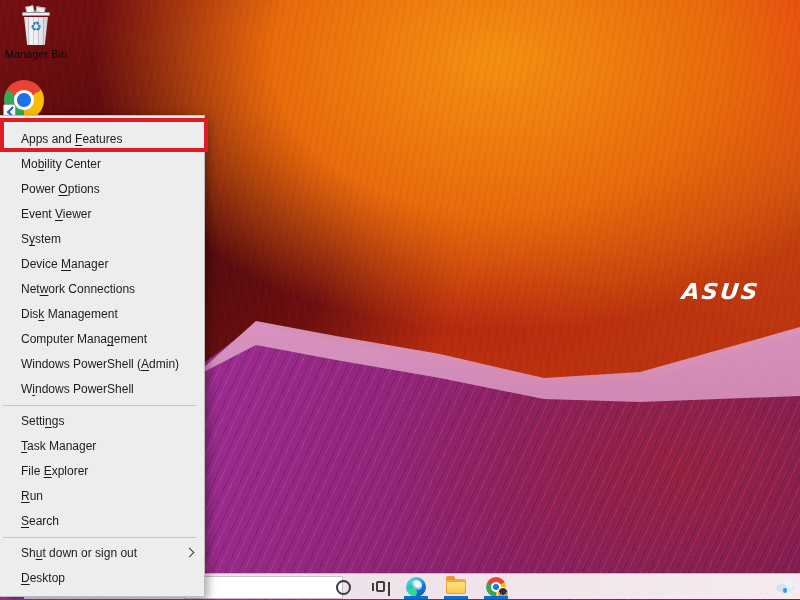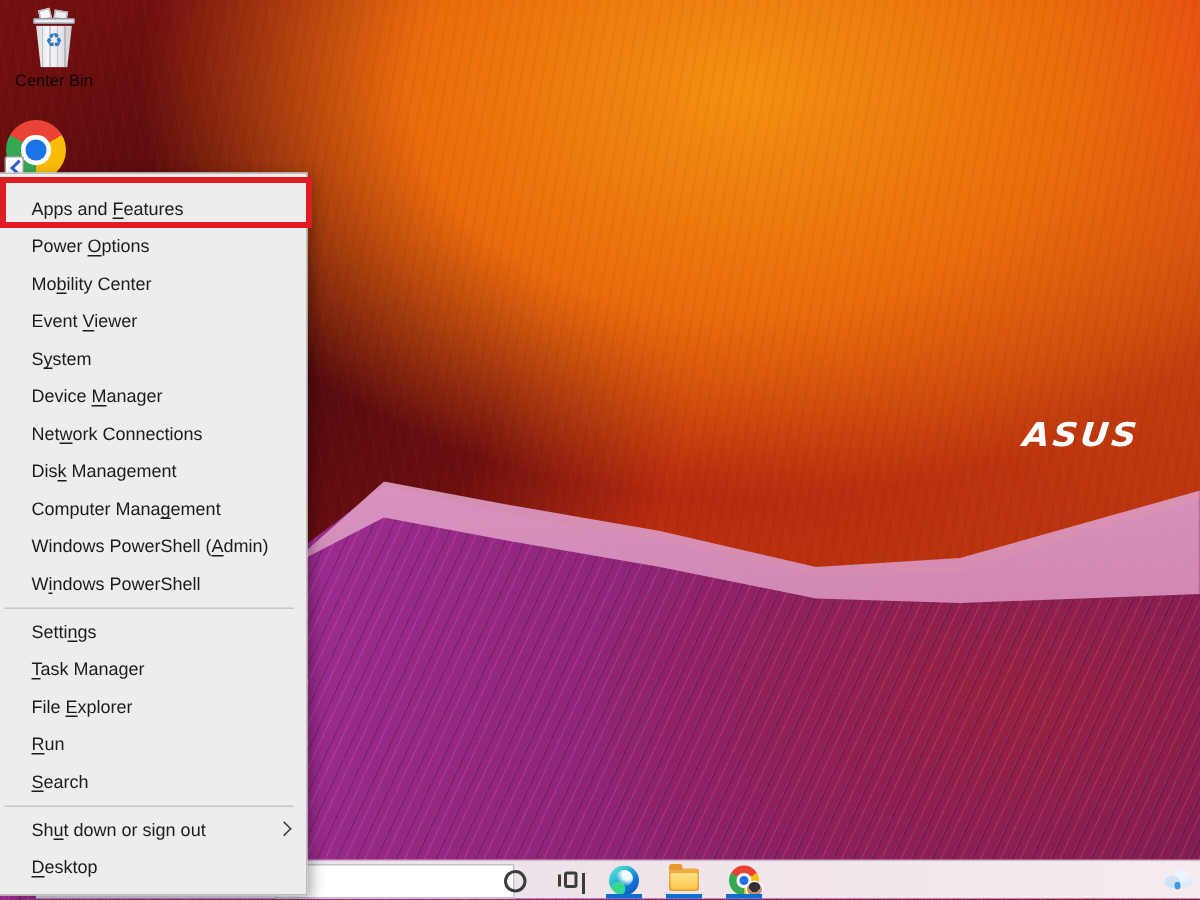--- a/index.html
+++ b/index.html
@@ -117,32 +117,32 @@
   <div id="asus-logo">ASUS</div>
 
   <div id="recycle-bin" class="desk-icon">
     <div class="bin-art">
       <div class="bin-paper"></div>
       <div class="bin-paper2"></div>
       <div class="bin-lid"></div>
       <div class="bin-body"></div>
       <div class="bin-symbol">♻</div>
     </div>
-    <div class="desk-label">Center Bin</div>
+    <div class="desk-label">Manager Bin</div>
   </div>
 
   <div id="chrome-desktop" class="desk-icon">
     <div class="chrome chrome-lg"></div>
     <div class="shortcut-badge"></div>
   </div>
 
   <div id="winx-menu">
       <div class="mi"><span>Apps and <u>F</u>eatures</span></div>
+      <div class="mi"><span>Mo<u>b</u>ility Center</span></div>
       <div class="mi"><span>Power <u>O</u>ptions</span></div>
-      <div class="mi"><span>Mo<u>b</u>ility Center</span></div>
       <div class="mi"><span>Event <u>V</u>iewer</span></div>
       <div class="mi"><span>S<u>y</u>stem</span></div>
       <div class="mi"><span>Device <u>M</u>anager</span></div>
       <div class="mi"><span>Net<u>w</u>ork Connections</span></div>
       <div class="mi"><span>Dis<u>k</u> Management</span></div>
       <div class="mi"><span>Computer Mana<u>g</u>ement</span></div>
       <div class="mi"><span>Windows PowerShell (<u>A</u>dmin)</span></div>
       <div class="mi"><span>W<u>i</u>ndows PowerShell</span></div>
       <div class="sep"></div>
       <div class="mi"><span>Setti<u>n</u>gs</span></div>

